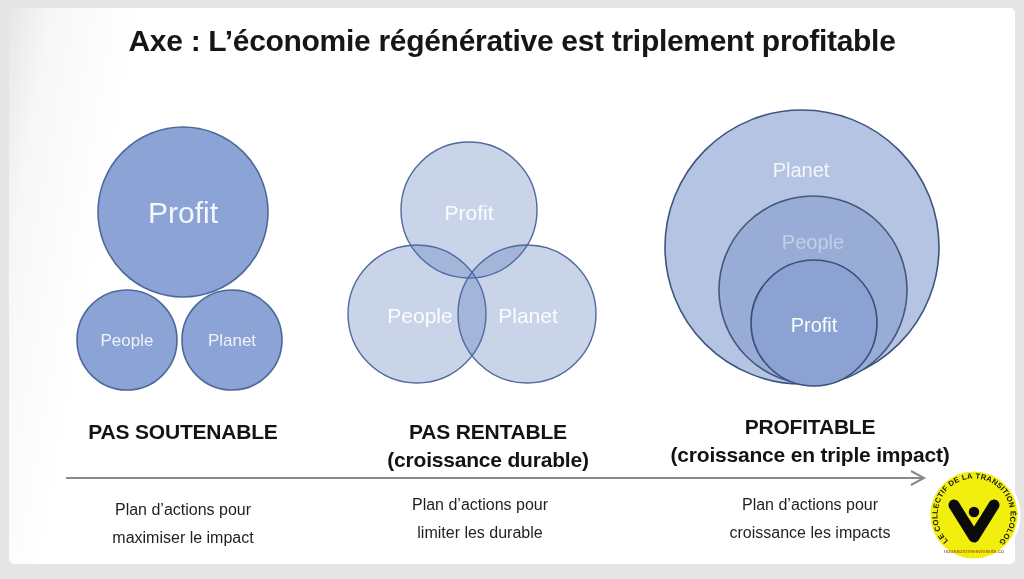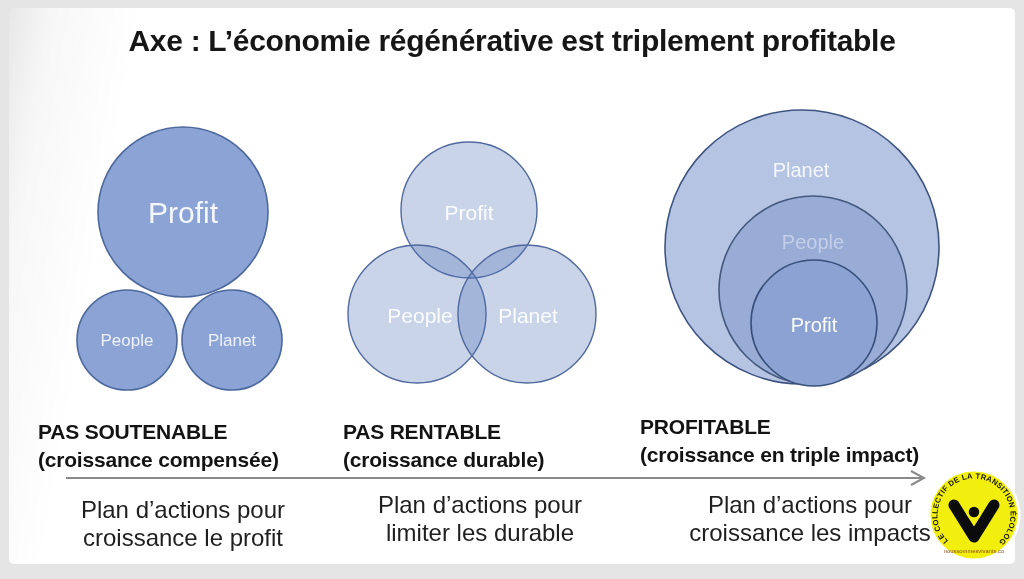--- a/index.html
+++ b/index.html
@@ -13,26 +13,26 @@
     background:linear-gradient(100deg,#e7e7e7 0%,#f7f7f7 4%,#ffffff 12%);
     border-radius:5px;
   }
   .title{
     position:absolute;left:0;top:24px;width:100%;
     text-align:center;font-size:30px;font-weight:bold;color:#161616;
     letter-spacing:-0.3px;
   }
   .overlay-svg{position:absolute;left:0;top:0;width:1024px;height:579px;}
   .col-label{
-    position:absolute;font-weight:bold;color:#131313;
+    position:absolute;text-align:center;font-weight:bold;color:#131313;
     font-size:21px;line-height:28px;letter-spacing:-0.2px;
   }
   .col-plan{
     position:absolute;text-align:center;color:#1f1f1f;
-    font-size:24px;line-height:28px;font-weight:400;
+    font-size:16px;line-height:28px;font-weight:400;
   }
   .logo-svg{position:absolute;left:924px;top:462px;width:100px;height:106px;}
 </style>
 </head>
 <body>
 
 <div class="stage">
   <div class="panel"></div>
 
   <div class="title">Axe : L’économie régénérative est triplement profitable</div>
@@ -67,34 +67,33 @@
     </g>
 
     <g>
       <line x1="66" y1="478" x2="922" y2="478" stroke="#8a8a8a" stroke-width="2"></line>
       <polyline points="911,471 924,478 911,485" fill="none" stroke="#8a8a8a" stroke-width="2"></polyline>
     </g>
   </svg>
 
   <div class="col-label" style="left:38px;top:418px;width:290px;">
     <div>PAS SOUTENABLE</div>
-    <div>(croissance compensée)</div>
   </div>
   <div class="col-label" style="left:640px;top:413px;width:340px;">
     <div>PROFITABLE</div>
     <div>(croissance en triple impact)</div>
   </div>
   <div class="col-label" style="left:343px;top:418px;width:290px;">
     <div>PAS RENTABLE</div>
     <div>(croissance durable)</div>
   </div>
 
   <div class="col-plan" style="left:38px;top:496px;width:290px;">
     <div>Plan d’actions pour</div>
-    <div>croissance le profit</div>
+    <div>maximiser le impact</div>
   </div>
   <div class="col-plan" style="left:335px;top:491px;width:290px;">
     <div>Plan d’actions pour</div>
     <div>limiter les durable</div>
   </div>
   <div class="col-plan" style="left:660px;top:491px;width:300px;">
     <div>Plan d’actions pour</div>
     <div>croissance les impacts</div>
   </div>
 

